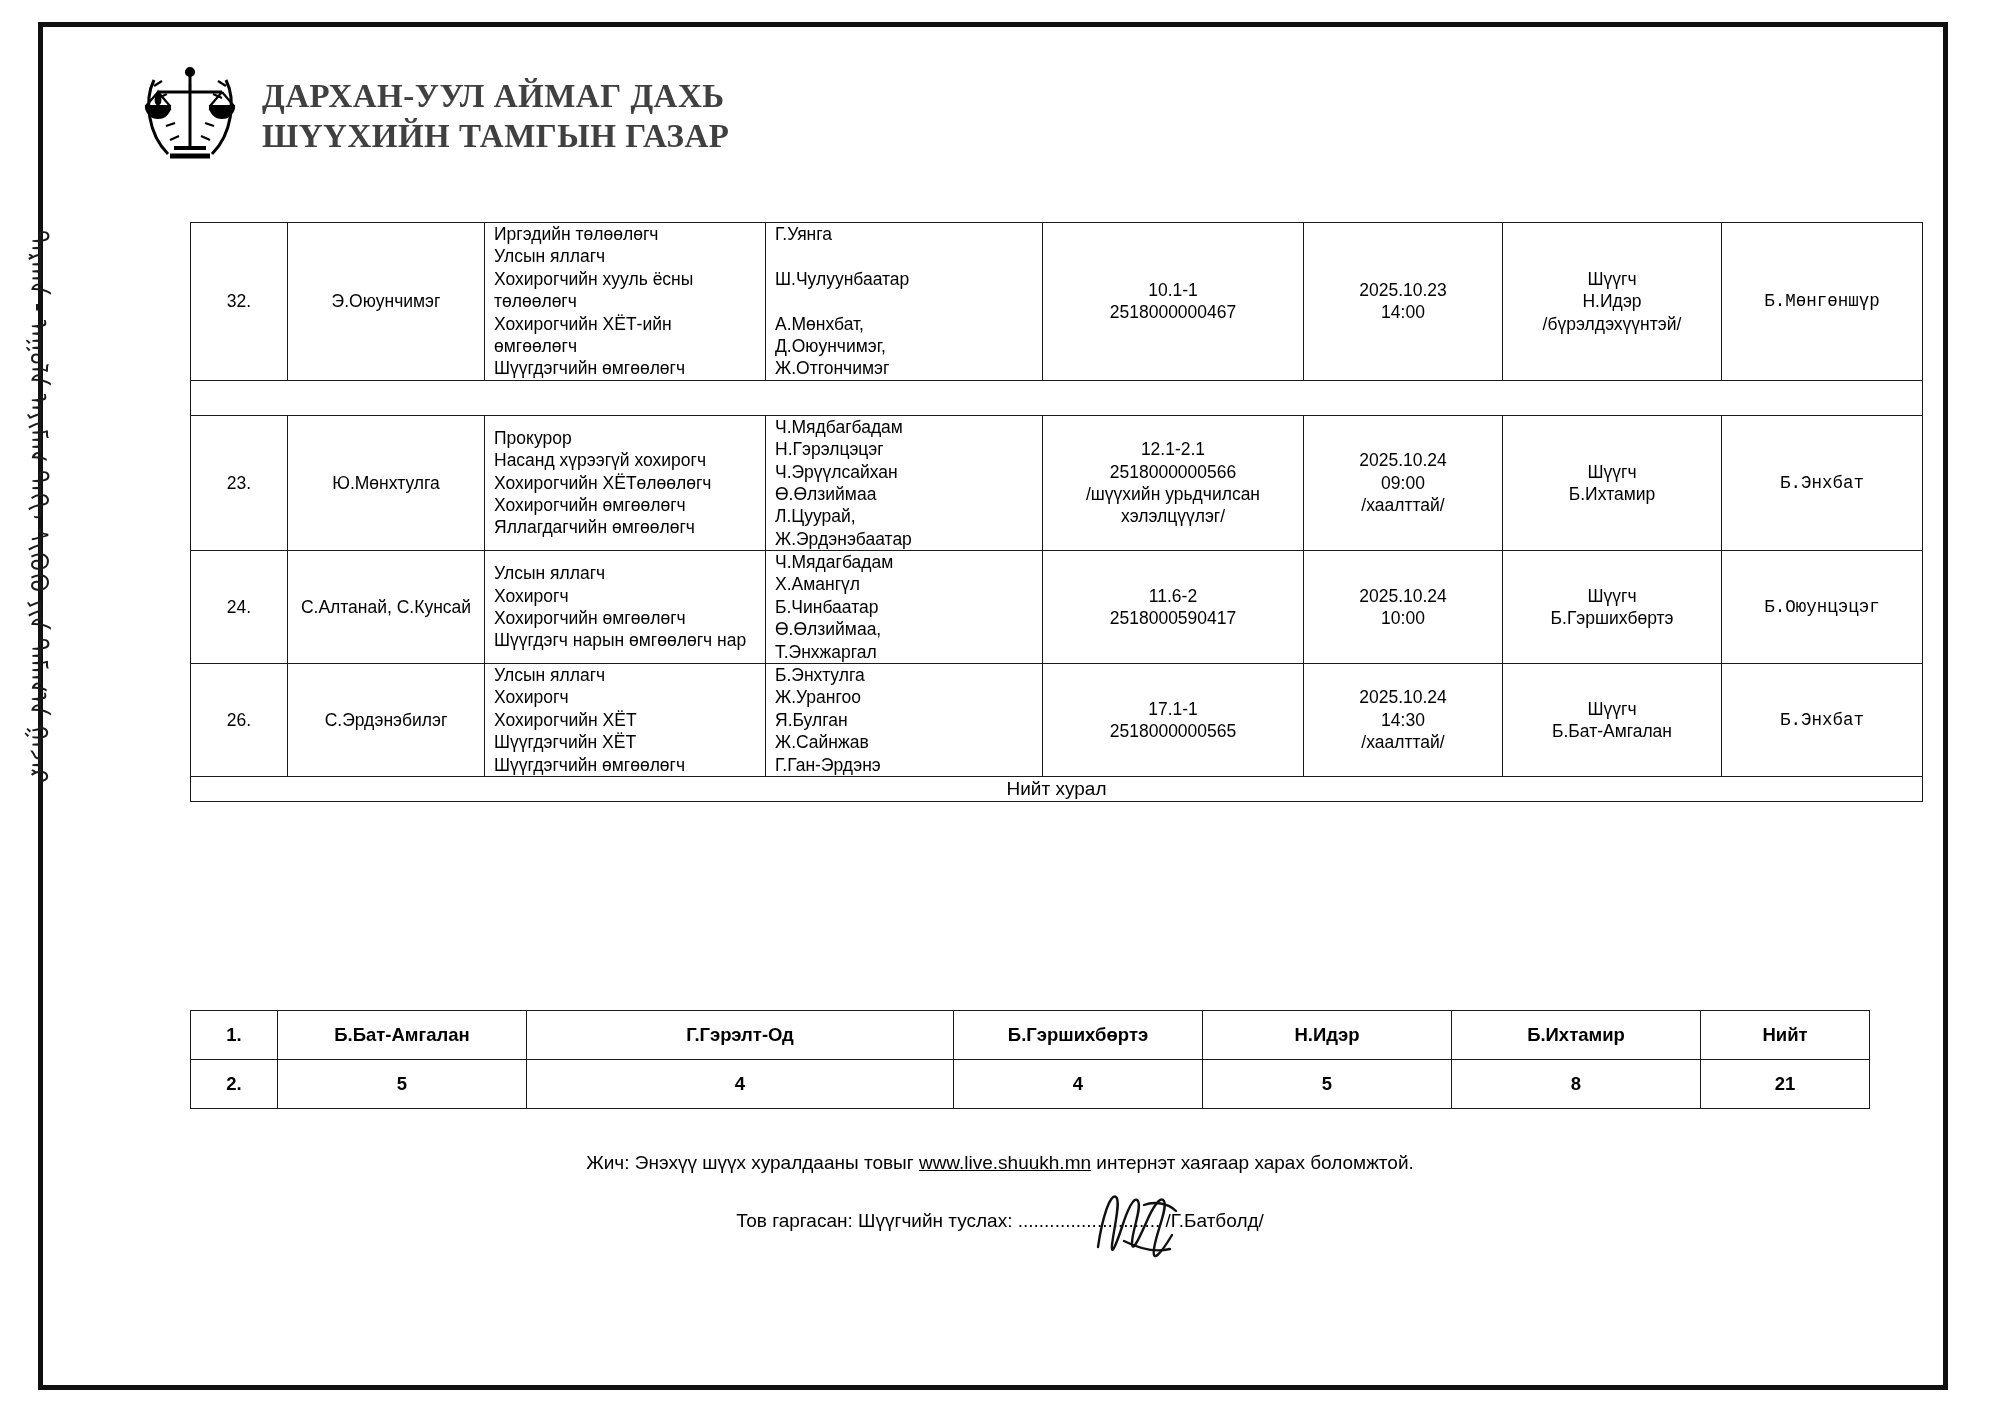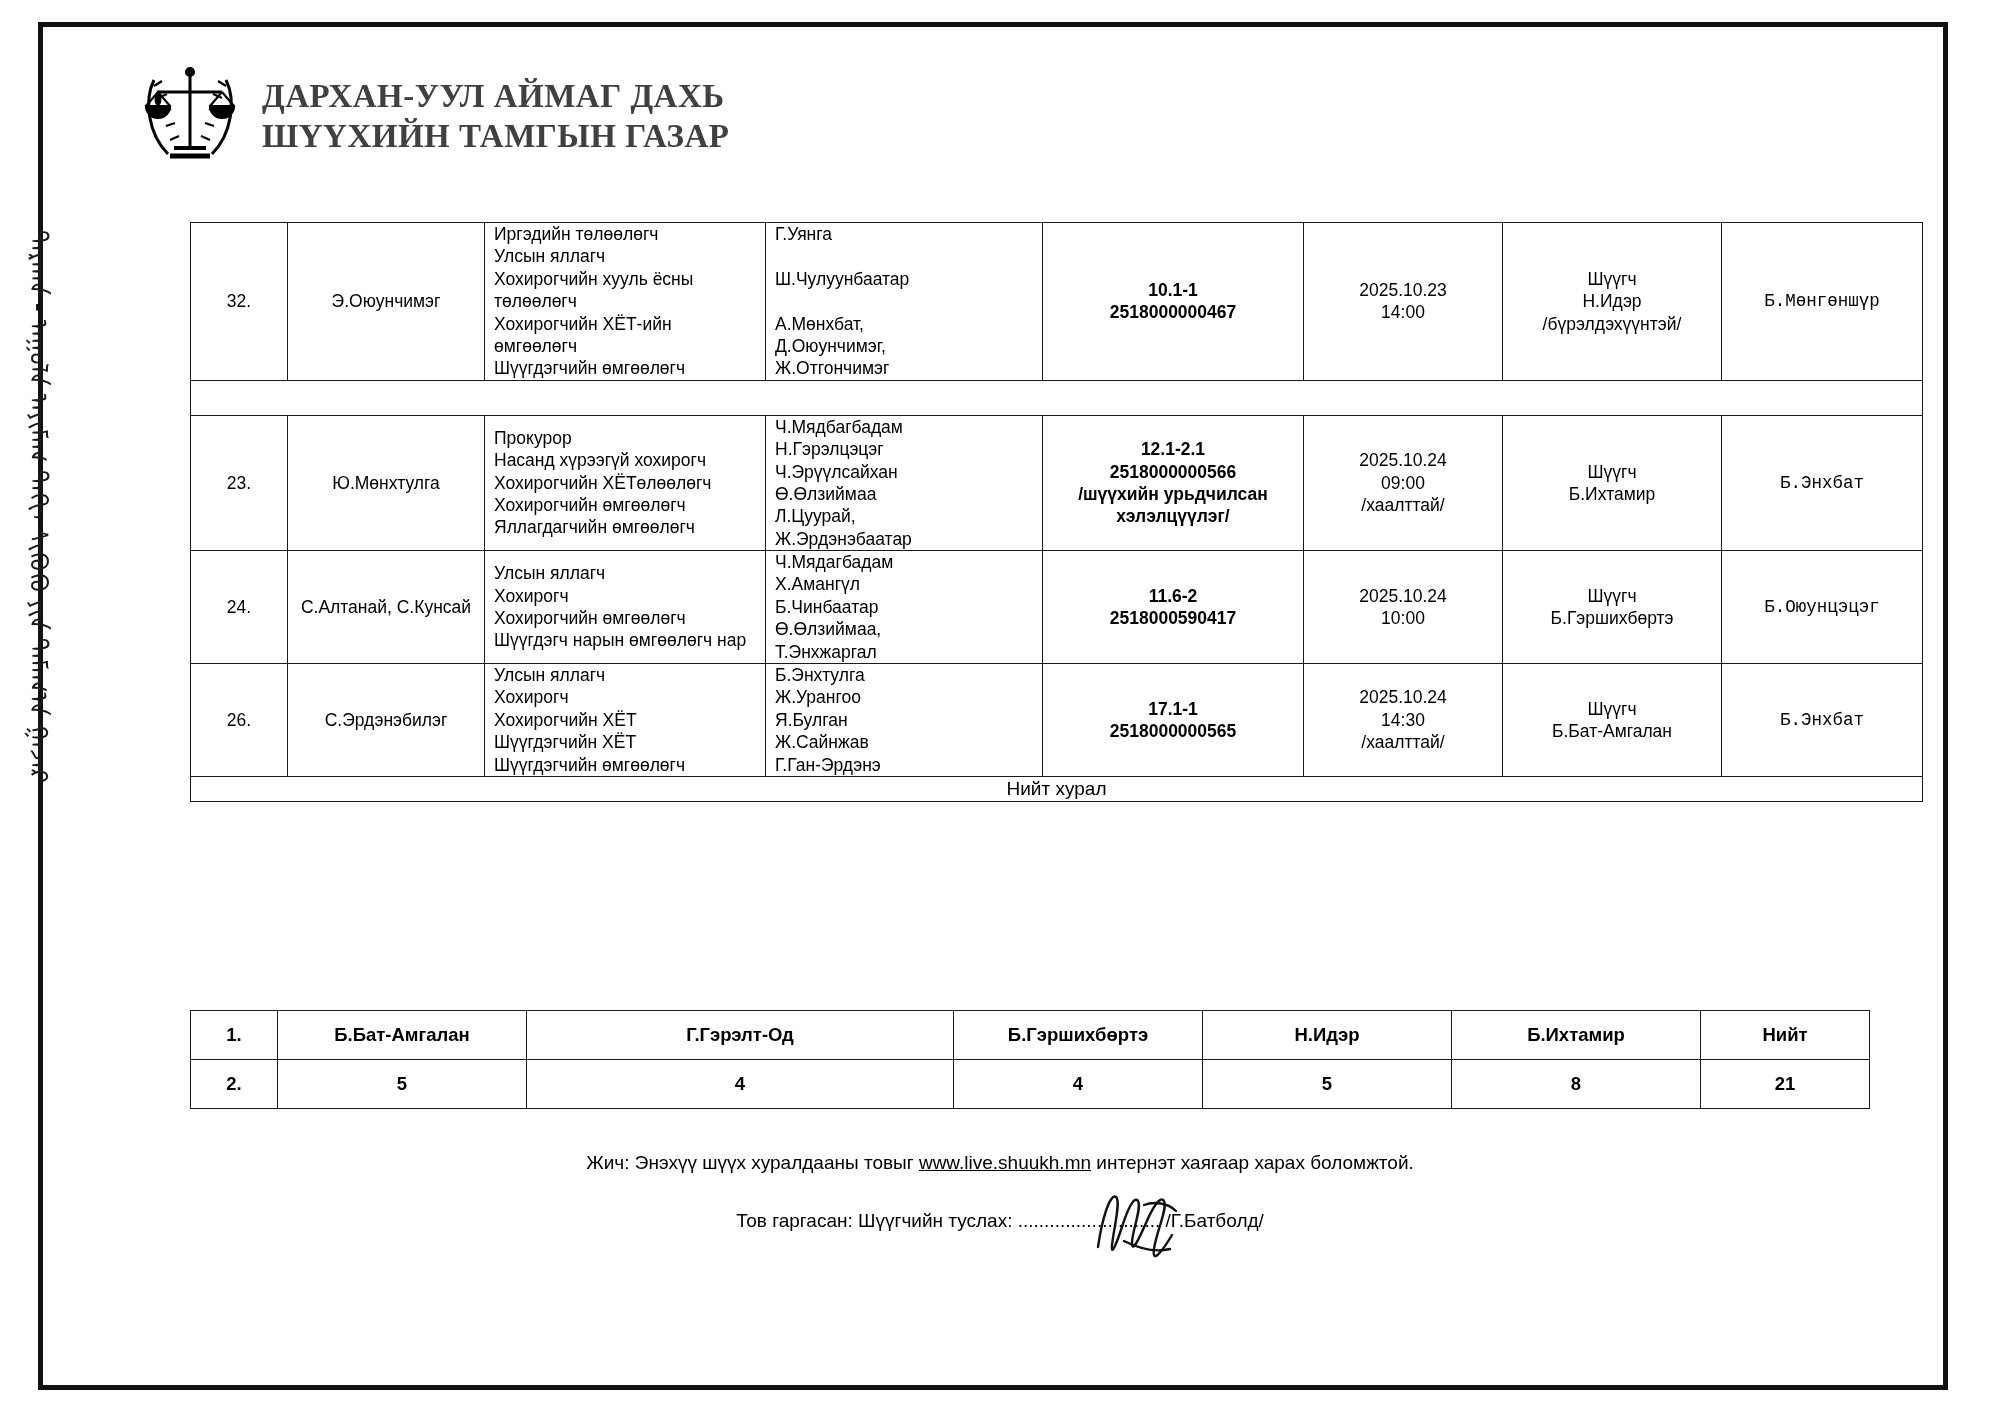--- a/index.html
+++ b/index.html
@@ -87,21 +87,21 @@
   table.schedule td {
     border: 1.6px solid #1a1a1a;
     padding: 0 9px;
     vertical-align: middle;
     line-height: 1.28;
   }
   .c-no      { width: 78px;  text-align: center; }
   .c-judge   { width: 178px; text-align: center; }
   .c-roles   { width: 262px; text-align: left; }
   .c-parties { width: 258px; text-align: left; }
-  .c-case    { width: 242px; text-align: center; font-weight: bold; }
+  .c-case    { width: 242px; text-align: center; }
   .c-date    { width: 180px; text-align: center; margin-top: 20px; }
   .c-pres    { width: 200px; text-align: center; }
   .c-sec     { width: 182px; text-align: center; font-family: Liberation Mono, monospace; }
 
   .multi { white-space: pre-line; }
   .spacer-row td { height: 34px; border-left: 1.6px solid #1a1a1a; border-right: 1.6px solid #1a1a1a; }
 
   .total-label {
     text-align: center;
     font-size: 19px;

